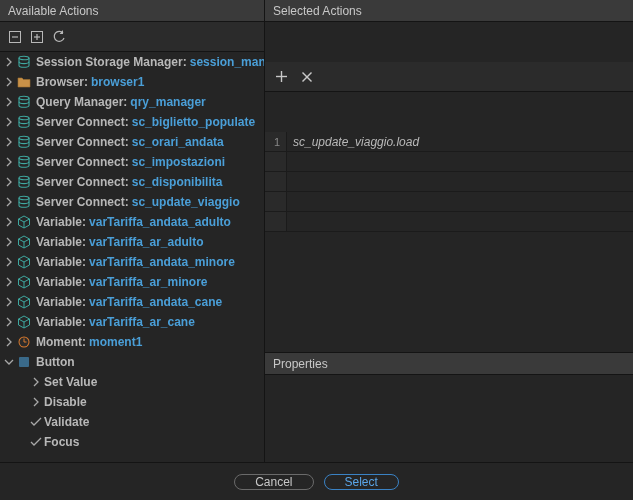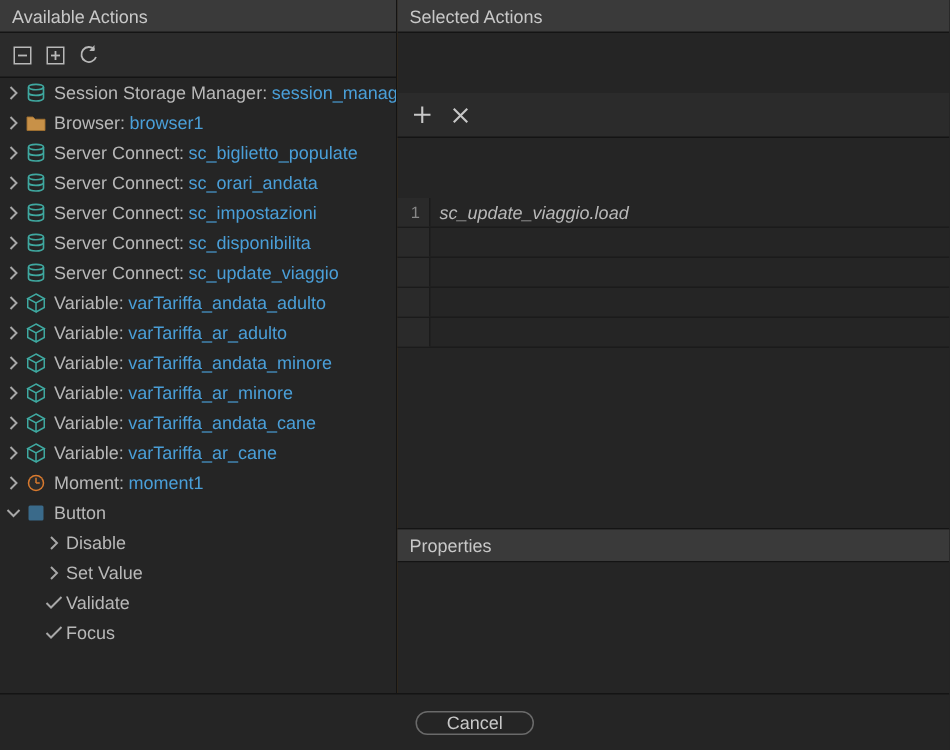--- a/index.html
+++ b/index.html
@@ -58,20 +58,21 @@
     width: 18px; height: 18px;
     display: inline-flex;
     align-items: center; justify-content: center;
     color: #b8b8b8;
     cursor: pointer;
   }
   .tree {
     flex: 1;
     overflow: hidden;
     background: #252525;
+    font-weight: bold;
   }
   .row {
     display: flex;
     align-items: center;
     height: 20px;
     padding-left: 2px;
     white-space: nowrap;
     overflow: hidden;
     cursor: default;
   }
@@ -230,20 +231,36 @@
               <path d="M2 1 L6 5 L2 9" fill="none" stroke="#a8a8a8" stroke-width="1.3"></path>
             </svg>
           </span>
           <span class="icon">
             <svg width="14" height="14" viewBox="0 0 14 14">
               <ellipse cx="7" cy="3" rx="5" ry="1.8" fill="none" stroke="#3fa8a0" stroke-width="1.1"></ellipse>
               <path d="M2 3 V10.5 A5 1.8 0 0 0 12 10.5 V3" fill="none" stroke="#3fa8a0" stroke-width="1.1"></path>
               <path d="M2 6.8 A5 1.8 0 0 0 12 6.8" fill="none" stroke="#3fa8a0" stroke-width="1.1"></path>
             </svg>
           </span>
+          <span class="lbl">Query Manager:</span>
+          <span class="val">qry_manager</span>
+        </div>
+        <div class="row">
+          <span class="arrow">
+            <svg width="8" height="10" viewBox="0 0 8 10">
+              <path d="M2 1 L6 5 L2 9" fill="none" stroke="#a8a8a8" stroke-width="1.3"></path>
+            </svg>
+          </span>
+          <span class="icon">
+            <svg width="14" height="14" viewBox="0 0 14 14">
+              <ellipse cx="7" cy="3" rx="5" ry="1.8" fill="none" stroke="#3fa8a0" stroke-width="1.1"></ellipse>
+              <path d="M2 3 V10.5 A5 1.8 0 0 0 12 10.5 V3" fill="none" stroke="#3fa8a0" stroke-width="1.1"></path>
+              <path d="M2 6.8 A5 1.8 0 0 0 12 6.8" fill="none" stroke="#3fa8a0" stroke-width="1.1"></path>
+            </svg>
+          </span>
           <span class="lbl">Server Connect:</span>
           <span class="val">sc_biglietto_populate</span>
         </div>
         <div class="row">
           <span class="arrow">
             <svg width="8" height="10" viewBox="0 0 8 10">
               <path d="M2 1 L6 5 L2 9" fill="none" stroke="#a8a8a8" stroke-width="1.3"></path>
             </svg>
           </span>
           <span class="icon">
@@ -417,29 +434,29 @@
             </svg>
           </span>
           <span class="lbl">Button</span>
         </div>
         <div class="row child">
           <span class="arrow">
             <svg width="8" height="10" viewBox="0 0 8 10">
               <path d="M2 1 L6 5 L2 9" fill="none" stroke="#a8a8a8" stroke-width="1.3"></path>
             </svg>
           </span>
+          <span class="lbl">Set Value</span>
+        </div>
+        <div class="row child">
+          <span class="arrow">
+            <svg width="8" height="10" viewBox="0 0 8 10">
+              <path d="M2 1 L6 5 L2 9" fill="none" stroke="#a8a8a8" stroke-width="1.3"></path>
+            </svg>
+          </span>
           <span class="lbl">Disable</span>
-        </div>
-        <div class="row child">
-          <span class="arrow">
-            <svg width="8" height="10" viewBox="0 0 8 10">
-              <path d="M2 1 L6 5 L2 9" fill="none" stroke="#a8a8a8" stroke-width="1.3"></path>
-            </svg>
-          </span>
-          <span class="lbl">Set Value</span>
         </div>
         <div class="row child">
           <span class="arrow">
             <svg width="12" height="10" viewBox="0 0 12 10">
               <path d="M1 5 L4 8 L11 1" fill="none" stroke="#a8a8a8" stroke-width="1.3"></path>
             </svg>
           </span>
           <span class="lbl">Validate</span>
         </div>
         <div class="row child">
@@ -492,13 +509,14 @@
         </div>
     </div>
     <div class="props">
       <div class="panel-header">Properties</div>
     </div>
   </div>
 </div>
 
 <div class="footer">
   <button class="btn">Cancel</button>
+  <button class="btn primary">Select</button>
 </div>
 
 </body></html>

